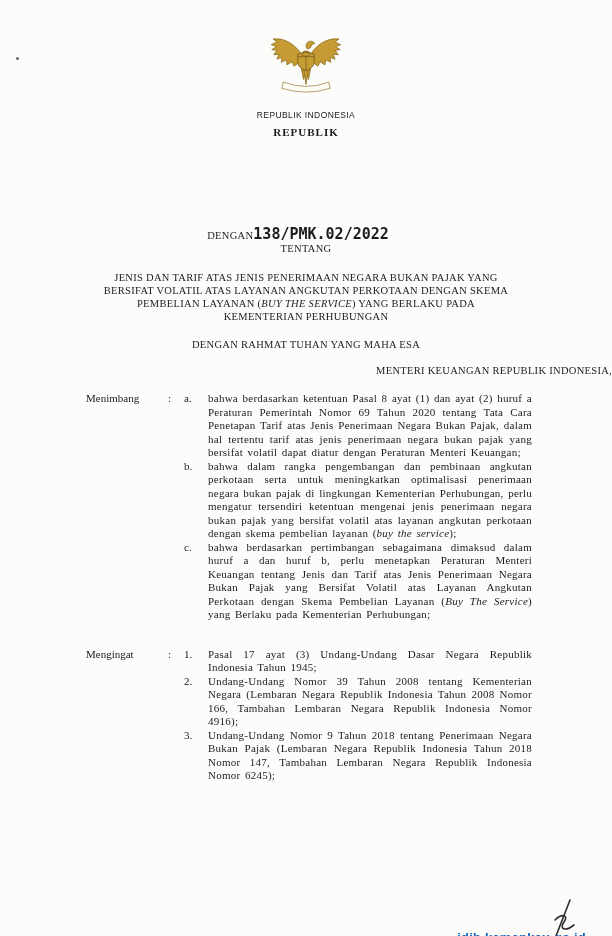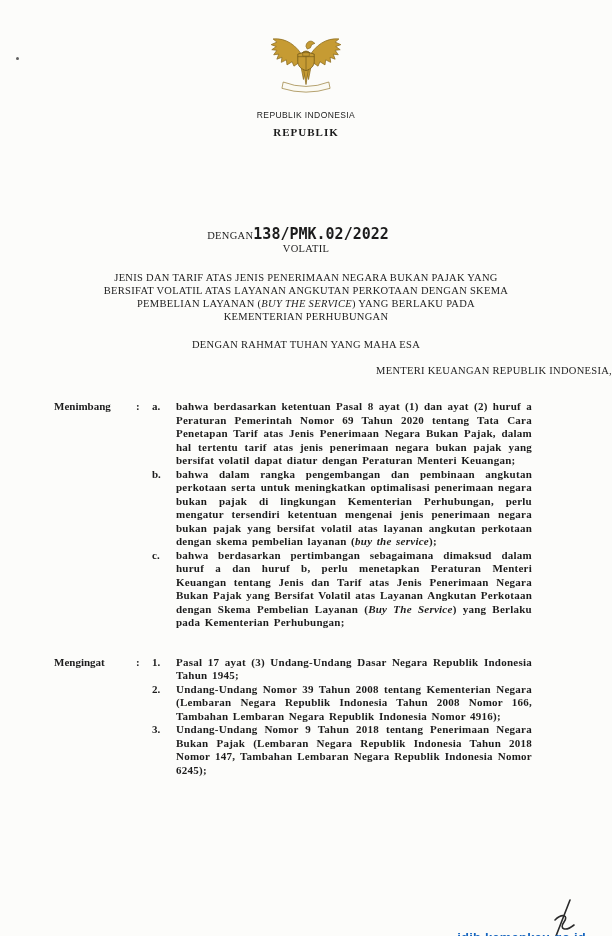--- a/index.html
+++ b/index.html
@@ -26,21 +26,21 @@
 
   .title-block{margin-top:90px;font-size:10.5px;line-height:13px;letter-spacing:.3px;}
   .nomor-line{transform:translateX(-8px);}
   .nomor-value{font-family:"DejaVu Sans Mono", monospace;font-size:15px;letter-spacing:0;font-weight:bold;}
   .subject{width:412px;margin:16px auto;font-family:Liberation Serif, serif;}
   .subject em{font-style:italic;}
 
   .grace{margin-top:8px;font-size:10.5px;letter-spacing:.3px;}
   .authority{margin-top:15px;font-size:10.5px;letter-spacing:.3px;text-align:right;}
 
-  .clauses{margin-top:24px;padding-left:54px;padding-right:80px;font-weight:bold;}
+  .clauses{margin-top:16px;padding-left:86px;padding-right:80px;}
   .clause-block{display:flex;font-size:11px;line-height:13.5px;}
   .clause-label{width:82px;flex:none;}
   .clause-colon{width:16px;flex:none;}
   .clause-items{flex:1;}
   .clause-item{display:flex;}
   .item-marker{width:24px;flex:none;}
   .item-text{flex:1;text-align:justify;word-spacing:1.5px;letter-spacing:.25px;}
   .item-text em{font-style:italic;}
   .mengingat{margin-top:26px;}
 
@@ -80,21 +80,21 @@
   <div class="ministry center">
     <div>REPUBLIK INDONESIA</div>
   </div>
 
   <div class="salinan center">REPUBLIK</div>
 
   <div class="title-block center">
     <div class="nomor-line">
       <span>DENGAN</span><span class="nomor-value">138/PMK.02/2022</span>
     </div>
-    <div>VOLATIL</div>
+    <div>TENTANG</div>
     <div class="subject"><span>JENIS DAN TARIF ATAS JENIS PENERIMAAN NEGARA BUKAN PAJAK YANG BERSIFAT VOLATIL ATAS LAYANAN ANGKUTAN PERKOTAAN DENGAN SKEMA PEMBELIAN LAYANAN (</span><em>BUY THE SERVICE</em><span>) YANG BERLAKU PADA KEMENTERIAN PERHUBUNGAN</span></div>
   </div>
 
   <div class="grace center">DENGAN RAHMAT TUHAN YANG MAHA ESA</div>
   <div class="authority center">MENTERI KEUANGAN REPUBLIK INDONESIA,</div>
 
   <div class="clauses">
 
     <div class="clause-block">
       <div class="clause-label">Menimbang</div>

